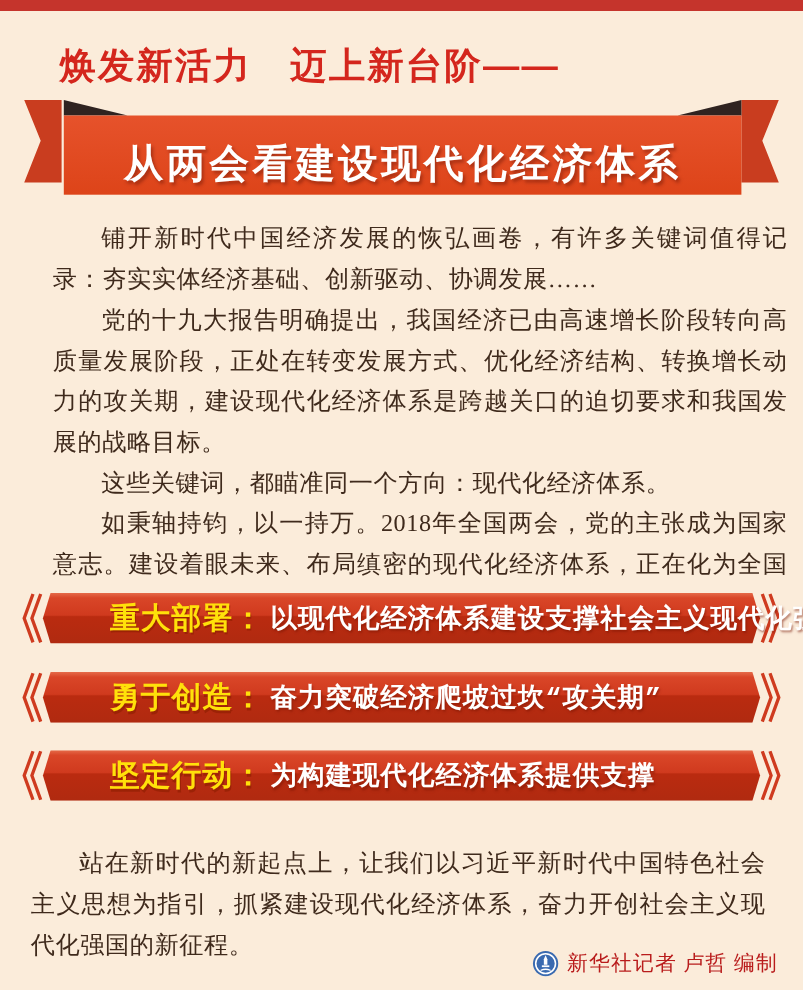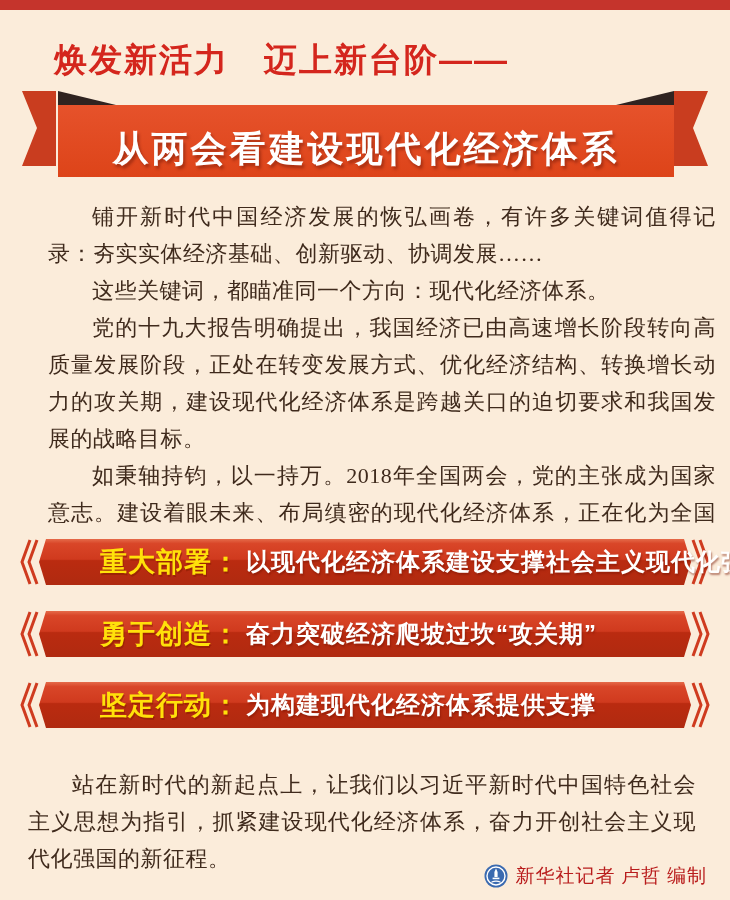--- a/index.html
+++ b/index.html
@@ -22,21 +22,21 @@
     text-shadow:2px 3px 3px rgba(80,10,0,.38);white-space:nowrap;
   }
   .bodytext{
     position:absolute;left:28px;width:668px;
     font-family:"Liberation Serif",serif;color:#3f2a1c;
     font-size:22px;line-height:37px;letter-spacing:.5px;text-align:justify;
   }
   .bodytext p{margin:0;text-indent:2em;}
   .intro{top:198px;margin-left:20px;}
   .closing{top:766px;}
-  .banner{position:absolute;left:20px;width:690px;height:46px;}
+  .banner{position:absolute;left:20px;width:690px;height:46px;font-family:Liberation Mono, monospace;}
   .banner svg{position:absolute;left:0;top:0;}
   .banner-line{
     position:absolute;left:80px;top:0;height:46px;right:20px;
     display:flex;align-items:center;white-space:nowrap;
   }
   .banner-label{
     font-size:27px;font-weight:bold;color:#ffe10a;letter-spacing:1px;
     text-shadow:1px 2px 0 rgba(140,30,0,.6);margin-right:6px;
   }
   .banner-text{
@@ -80,22 +80,22 @@
       <polygon points="674,5 708,5 693,42 708,80 674,80" fill="#c93d1f"></polygon>
       <polygon points="58,5 58,19 116,19" fill="#2f2320"></polygon>
       <polygon points="674,5 616,19 674,19" fill="#2f2320"></polygon>
       <rect x="58" y="19" width="616" height="72" fill="url(#ribbonGrad)"></rect>
     </svg>
     <div class="ribbon-band-text">从两会看建设现代化经济体系</div>
   </div>
 
   <div class="bodytext intro">
     <p>铺开新时代中国经济发展的恢弘画卷，有许多关键词值得记录：夯实实体经济基础、创新驱动、协调发展……</p>
+    <p>党的十九大报告明确提出，我国经济已由高速增长阶段转向高质量发展阶段，正处在转变发展方式、优化经济结构、转换增长动力的攻关期，建设现代化经济体系是跨越关口的迫切要求和我国发展的战略目标。</p>
     <p>这些关键词，都瞄准同一个方向：现代化经济体系。</p>
-    <p>党的十九大报告明确提出，我国经济已由高速增长阶段转向高质量发展阶段，正处在转变发展方式、优化经济结构、转换增长动力的攻关期，建设现代化经济体系是跨越关口的迫切要求和我国发展的战略目标。</p>
     <p>如秉轴持钧，以一持万。2018年全国两会，党的主张成为国家意志。建设着眼未来、布局缜密的现代化经济体系，正在化为全国人民的共同行动。</p>
   </div>
 
   <div class="banner" style="top:539px">
     <svg width="690" height="46" viewBox="0 0 690 46">
       <polyline class="chev" points="10,1 2,23 10,45"></polyline>
       <polyline class="chev" points="17,1 9,23 17,45"></polyline>
       <polyline class="chev" points="680,1 688,23 680,45"></polyline>
       <polyline class="chev" points="673,1 681,23 673,45"></polyline>
       <polygon points="26,0 664,0 671,23 664,46 26,46 19,23" fill="url(#bannerGrad)"></polygon>

